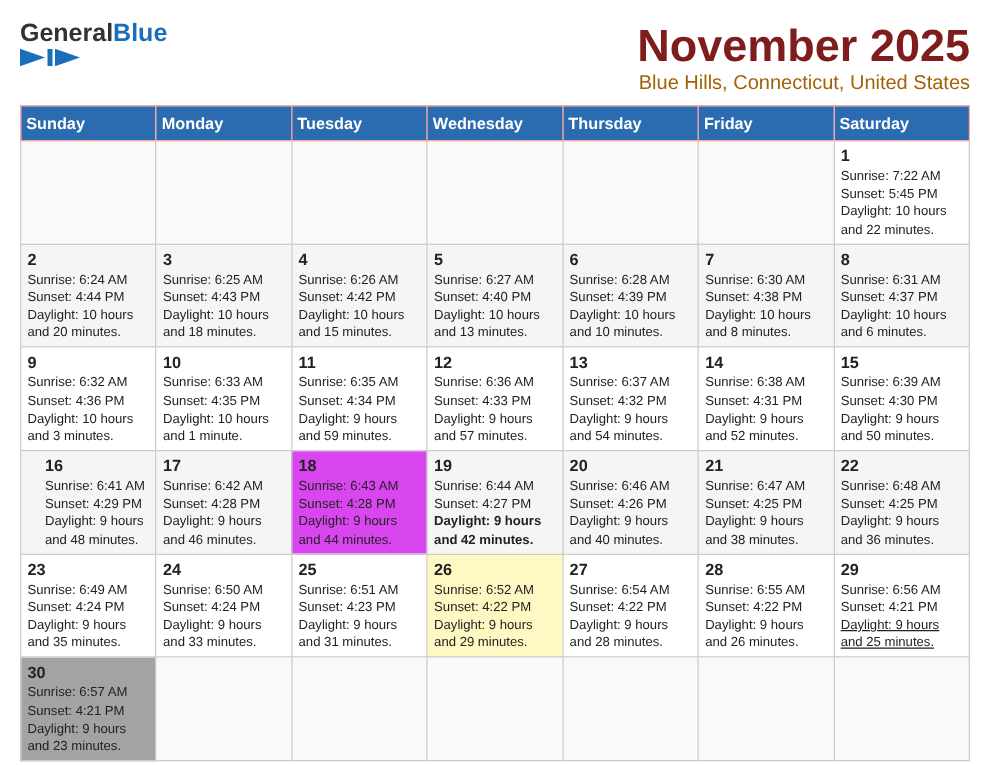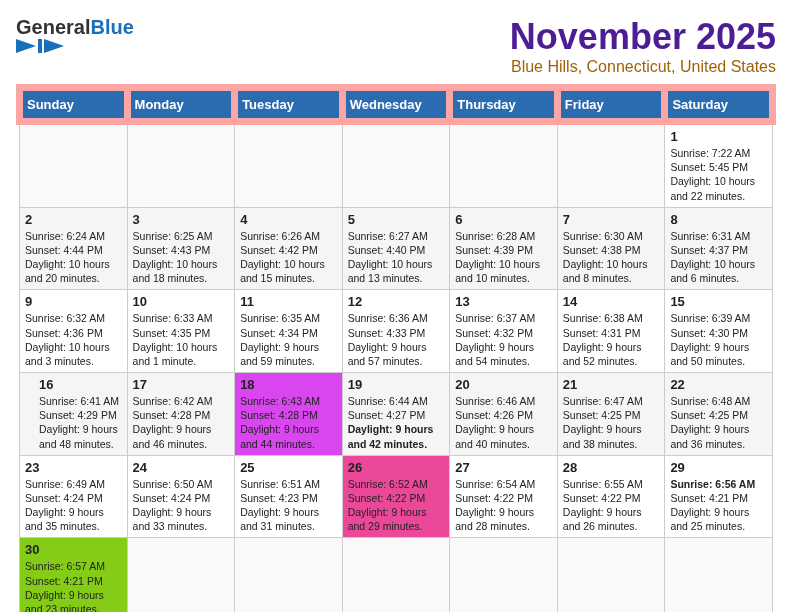--- a/index.html
+++ b/index.html
@@ -20,40 +20,40 @@
       display: flex;
       flex-direction: column;
       align-items: flex-start;
     }
     .title-block {
       text-align: right;
     }
     .month-title {
       font-size: 36px;
       font-weight: bold;
-      color: #4c1d95;
+      color: #7f1d1d;
       text-align: right;
     }
     .location-title {
       font-size: 16px;
       color: #a16207;
     }
     .calendar-table {
       width: 100%;
       border-collapse: collapse;
       border: 1px solid #ccc;
     }
     .calendar-table th {
       background-color: #2b6cb0;
       color: #fff;
       font-size: 13px;
       font-weight: bold;
       padding: 6px 4px;
       text-align: left;
-      border: 7px solid #fca5a5;
+      border: 1px solid #fca5a5;
     }
     .calendar-table td {
       border: 1px solid #ccc;
       vertical-align: top;
       padding: 4px 5px;
       font-size: 10.5px;
       color: #222;
       width: calc(100% / 7);
       min-height: 70px;
       height: 80px;
@@ -261,47 +261,47 @@
           <span style="display: block; line-height: 1.35;">Sunrise: 6:50 AM</span>
           <span style="display: block; line-height: 1.35;">Sunset: 4:24 PM</span>
           <span style="display: block; line-height: 1.35;">Daylight: 9 hours and 33 minutes.</span>
         </td>
         <td style="background-color: rgb(255, 255, 255);">
           <span class="day-num">25</span>
           <span style="display: block; line-height: 1.35;">Sunrise: 6:51 AM</span>
           <span style="display: block; line-height: 1.35;">Sunset: 4:23 PM</span>
           <span style="display: block; line-height: 1.35;">Daylight: 9 hours and 31 minutes.</span>
         </td>
-        <td style="background-color: #ec4899;">
+        <td style="background-color: #fef9c3;">
           <span class="day-num">26</span>
           <span style="display: block; line-height: 1.35;">Sunrise: 6:52 AM</span>
           <span style="display: block; line-height: 1.35;">Sunset: 4:22 PM</span>
           <span style="display: block; line-height: 1.35;">Daylight: 9 hours and 29 minutes.</span>
         </td>
         <td style="background-color: rgb(255, 255, 255);">
           <span class="day-num">27</span>
           <span style="display: block; line-height: 1.35;">Sunrise: 6:54 AM</span>
           <span style="display: block; line-height: 1.35;">Sunset: 4:22 PM</span>
           <span style="display: block; line-height: 1.35;">Daylight: 9 hours and 28 minutes.</span>
         </td>
         <td style="background-color: rgb(255, 255, 255);">
           <span class="day-num">28</span>
           <span style="display: block; line-height: 1.35;">Sunrise: 6:55 AM</span>
           <span style="display: block; line-height: 1.35;">Sunset: 4:22 PM</span>
           <span style="display: block; line-height: 1.35;">Daylight: 9 hours and 26 minutes.</span>
         </td>
         <td style="background-color: rgb(255, 255, 255); margin-left: 40px;">
           <span class="day-num">29</span>
-          <span style="display: block; line-height: 1.35; font-weight: bold;">Sunrise: 6:56 AM</span>
+          <span style="display: block; line-height: 1.35;">Sunrise: 6:56 AM</span>
           <span style="display: block; line-height: 1.35;">Sunset: 4:21 PM</span>
-          <span style="display: block; line-height: 1.35;">Daylight: 9 hours and 25 minutes.</span>
-        </td>
-      </tr>
-      <tr>
-        <td style="background-color: #84cc16;">
+          <span style="display: block; line-height: 1.35; text-decoration: underline;">Daylight: 9 hours and 25 minutes.</span>
+        </td>
+      </tr>
+      <tr>
+        <td style="background-color: #a3a3a3;">
           <span class="day-num">30</span>
           <span style="display: block; line-height: 1.35;">Sunrise: 6:57 AM</span>
           <span style="display: block; line-height: 1.35;">Sunset: 4:21 PM</span>
           <span style="display: block; line-height: 1.35;">Daylight: 9 hours and 23 minutes.</span>
         </td>
         <td class="cell-empty" style="background-color: rgb(249, 249, 249);"></td>
         <td class="cell-empty" style="background-color: rgb(249, 249, 249);"></td>
         <td class="cell-empty" style="background-color: rgb(249, 249, 249);"></td>
         <td class="cell-empty" style="background-color: rgb(249, 249, 249);"></td>
         <td class="cell-empty" style="background-color: rgb(249, 249, 249);"></td>

